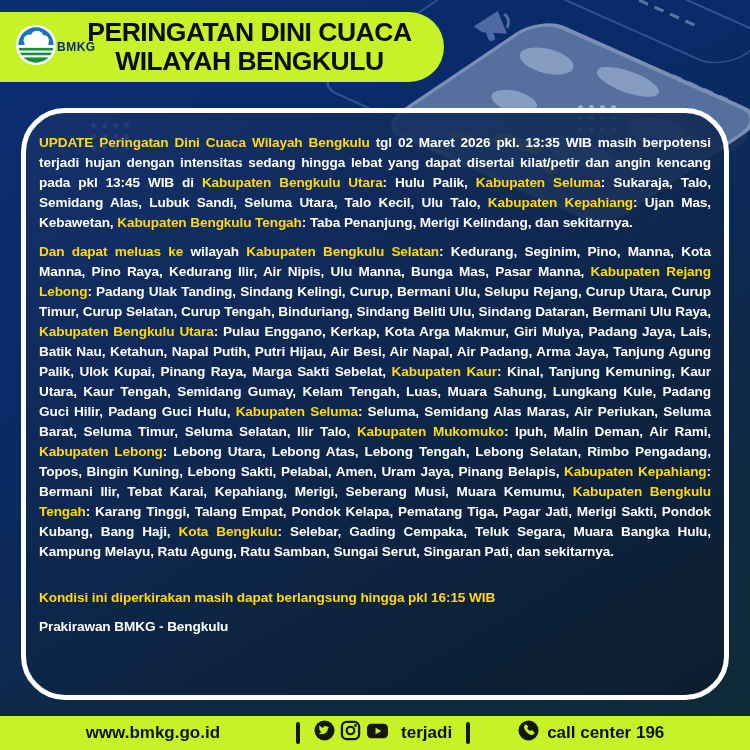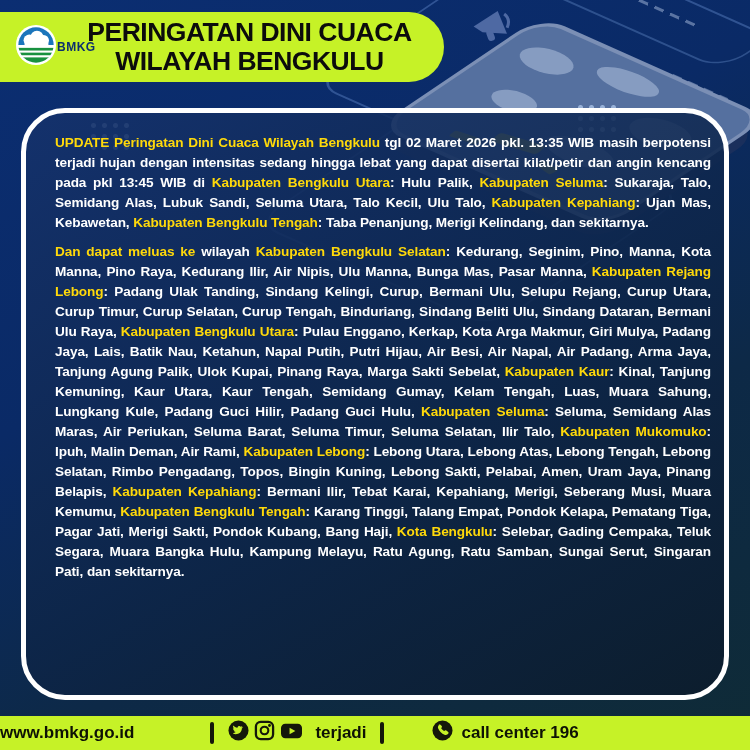--- a/index.html
+++ b/index.html
@@ -61,34 +61,34 @@
   .titles{flex:1;text-align:center;color:#0c0c0c;font-weight:bold;font-size:26px;line-height:29px;letter-spacing:-0.5px;padding-right:8px;transform:scaleX(1.02);}
 
   
   .content-box{
     position:absolute;left:21px;top:108px;width:708px;height:592px;z-index:2;
     border:5px solid #fff;border-radius:44px;
     background:linear-gradient(150deg,rgba(21,50,108,.88) 0%,rgba(13,37,72,.88) 55%,rgba(12,28,44,.9) 100%);
     padding:20px 13px 0 13px;
   }
   .para{
-    margin:0 0 9px 16px;
+    margin:0 0 9px 0;
     font-size:13.6px;font-weight:bold;line-height:20px;
     text-align:justify;color:#fff;letter-spacing:-0.1px;
   }
   .para.wide-gap{margin-bottom:26px;}
   .seg-y{color:var(--yellow);}
   .seg-w{color:#fff;}
   .yellow-line{color:var(--yellow);}
 
   
   .footer{
     position:absolute;left:0;bottom:0;width:750px;height:34px;z-index:3;
     background:var(--banner-green);color:var(--ink);
-    display:flex;align-items:center;justify-content:flex-start;
+    display:flex;align-items:center;justify-content:center;
     font-weight:bold;font-size:17px;
   }
   .footer .sep{width:4px;height:22px;background:#14170a;border-radius:2px;}
   .footer .website{margin-right:76px;}
   .footer .socials{display:flex;align-items:center;gap:5px;margin:0 12px 0 14px;}
   .footer .handle{margin-right:14px;}
   .footer .phone-group{display:flex;align-items:center;gap:8px;margin-left:48px;}
   .icon{display:inline-block;vertical-align:middle;}
 </style>
 </head>
@@ -148,20 +148,22 @@
   </div>
   <div class="titles">
     <div>PERINGATAN DINI CUACA</div>
     <div>WILAYAH BENGKULU</div>
   </div>
 </header>
 
 <main class="content-box">
   <p class="para"><span class="seg-y">UPDATE Peringatan Dini Cuaca Wilayah Bengkulu</span><span class="seg-w"> tgl 02 Maret 2026 pkl. 13:35 WIB masih berpotensi terjadi hujan dengan intensitas sedang hingga lebat yang dapat disertai kilat/petir dan angin kencang pada pkl 13:45 WIB di </span><span class="seg-y">Kabupaten Bengkulu Utara</span><span class="seg-w">: Hulu Palik, </span><span class="seg-y">Kabupaten Seluma</span><span class="seg-w">: Sukaraja, Talo, Semidang Alas, Lubuk Sandi, Seluma Utara, Talo Kecil, Ulu Talo, </span><span class="seg-y">Kabupaten Kepahiang</span><span class="seg-w">: Ujan Mas, Kebawetan, </span><span class="seg-y">Kabupaten Bengkulu Tengah</span><span class="seg-w">: Taba Penanjung, Merigi Kelindang, dan sekitarnya.</span></p>
   <p class="para wide-gap"><span class="seg-y">Dan dapat meluas ke</span><span class="seg-w"> wilayah </span><span class="seg-y">Kabupaten Bengkulu Selatan</span><span class="seg-w">: Kedurang, Seginim, Pino, Manna, Kota Manna, Pino Raya, Kedurang Ilir, Air Nipis, Ulu Manna, Bunga Mas, Pasar Manna, </span><span class="seg-y">Kabupaten Rejang Lebong</span><span class="seg-w">: Padang Ulak Tanding, Sindang Kelingi, Curup, Bermani Ulu, Selupu Rejang, Curup Utara, Curup Timur, Curup Selatan, Curup Tengah, Binduriang, Sindang Beliti Ulu, Sindang Dataran, Bermani Ulu Raya, </span><span class="seg-y">Kabupaten Bengkulu Utara</span><span class="seg-w">: Pulau Enggano, Kerkap, Kota Arga Makmur, Giri Mulya, Padang Jaya, Lais, Batik Nau, Ketahun, Napal Putih, Putri Hijau, Air Besi, Air Napal, Air Padang, Arma Jaya, Tanjung Agung Palik, Ulok Kupai, Pinang Raya, Marga Sakti Sebelat, </span><span class="seg-y">Kabupaten Kaur</span><span class="seg-w">: Kinal, Tanjung Kemuning, Kaur Utara, Kaur Tengah, Semidang Gumay, Kelam Tengah, Luas, Muara Sahung, Lungkang Kule, Padang Guci Hilir, Padang Guci Hulu, </span><span class="seg-y">Kabupaten Seluma</span><span class="seg-w">: Seluma, Semidang Alas Maras, Air Periukan, Seluma Barat, Seluma Timur, Seluma Selatan, Ilir Talo, </span><span class="seg-y">Kabupaten Mukomuko</span><span class="seg-w">: Ipuh, Malin Deman, Air Rami, </span><span class="seg-y">Kabupaten Lebong</span><span class="seg-w">: Lebong Utara, Lebong Atas, Lebong Tengah, Lebong Selatan, Rimbo Pengadang, Topos, Bingin Kuning, Lebong Sakti, Pelabai, Amen, Uram Jaya, Pinang Belapis, </span><span class="seg-y">Kabupaten Kepahiang</span><span class="seg-w">: Bermani Ilir, Tebat Karai, Kepahiang, Merigi, Seberang Musi, Muara Kemumu, </span><span class="seg-y">Kabupaten Bengkulu Tengah</span><span class="seg-w">: Karang Tinggi, Talang Empat, Pondok Kelapa, Pematang Tiga, Pagar Jati, Merigi Sakti, Pondok Kubang, Bang Haji, </span><span class="seg-y">Kota Bengkulu</span><span class="seg-w">: Selebar, Gading Cempaka, Teluk Segara, Muara Bangka Hulu, Kampung Melayu, Ratu Agung, Ratu Samban, Sungai Serut, Singaran Pati, dan sekitarnya.</span></p>
+  <p class="para yellow-line">Kondisi ini diperkirakan masih dapat berlangsung hingga pkl 16:15 WIB</p>
+  <p class="para">Prakirawan BMKG - Bengkulu</p>
 </main>
 
 <footer class="footer">
   <span class="website">www.bmkg.go.id</span>
   <span class="sep"></span>
   <span class="socials">
     <span class="icon">
       <svg width="21" height="21" viewBox="0 0 22 22">
         <circle cx="11" cy="11" r="10.5" fill="#14170a"></circle>
         <path d="M5.5 14.5c4.5 1.5 9-1 9-5.5l1.5-1.5-1.8.3.9-1.5-1.8.7c-1.2-1.3-3.2-.6-3.4 1.1-1.8-.2-3.3-1-4.4-2.3-.5 1.2-.1 2.4.9 3.1l-1.3-.3c.1 1.2.9 2 2 2.3l-1.2.2c.4.9 1.2 1.4 2.2 1.5-.8.6-1.7.9-2.6.9z" fill="#c6f227"></path>

